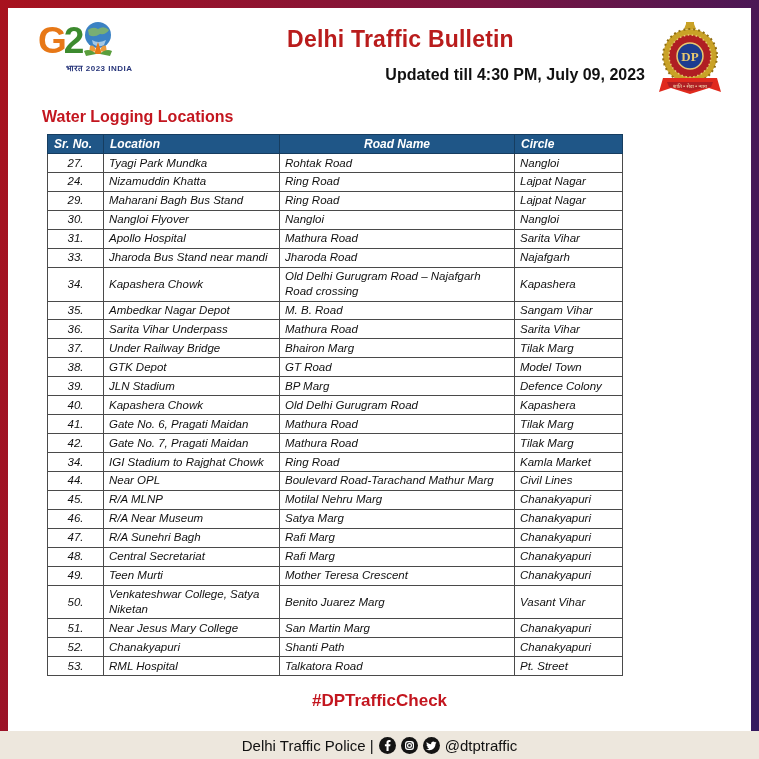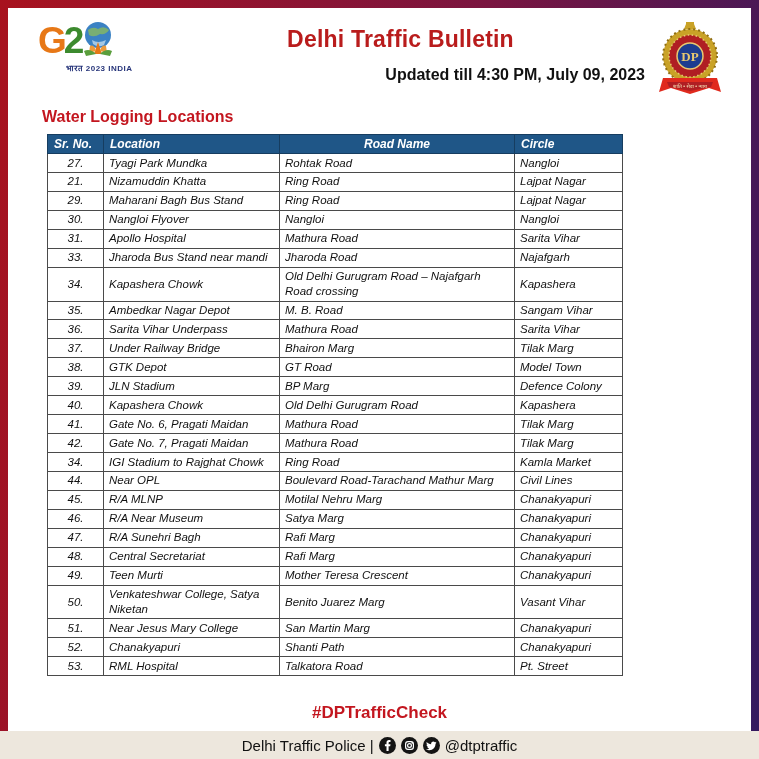--- a/index.html
+++ b/index.html
@@ -43,21 +43,21 @@
     border:1px solid #4a4a4a; font-size:11.5px; color:#111;
     padding:1.5px 5px; line-height:1.3; vertical-align:middle;
     overflow:hidden;
   }
   col.c-sr { width:56px; } col.c-loc { width:176px; }
   col.c-road { width:235px; } col.c-circle { width:108px; }
   td.sr { text-align:center; }
   tr { height:17px; }
 
   
-  .hashtag { text-align:center; font-size:17px; font-weight:bold; color:#C3161F; margin-top:27px; }
+  .hashtag { text-align:center; font-size:17px; font-weight:bold; color:#C3161F; margin-top:15px; }
   .bottombar {
     height:28px; background:#EDE7DD; display:flex; align-items:center;
     justify-content:center; gap:5px; font-size:15px; color:#111;
   }
   .bottombar .txt { font-weight:normal; }
   .sicon { width:17px; height:17px; display:inline-block; }
 </style>
 </head>
 <body>
 
@@ -126,21 +126,21 @@
         <tbody>
 
             <tr>
               <td class="sr">27.</td>
               <td>Tyagi Park Mundka</td>
               <td>Rohtak Road</td>
               <td>Nangloi</td>
             </tr>
 
             <tr>
-              <td class="sr">21.</td>
+              <td class="sr">24.</td>
               <td>Nizamuddin Khatta</td>
               <td>Ring Road</td>
               <td>Lajpat Nagar</td>
             </tr>
 
             <tr>
               <td class="sr">29.</td>
               <td>Maharani Bagh Bus Stand</td>
               <td>Ring Road</td>
               <td>Lajpat Nagar</td>

